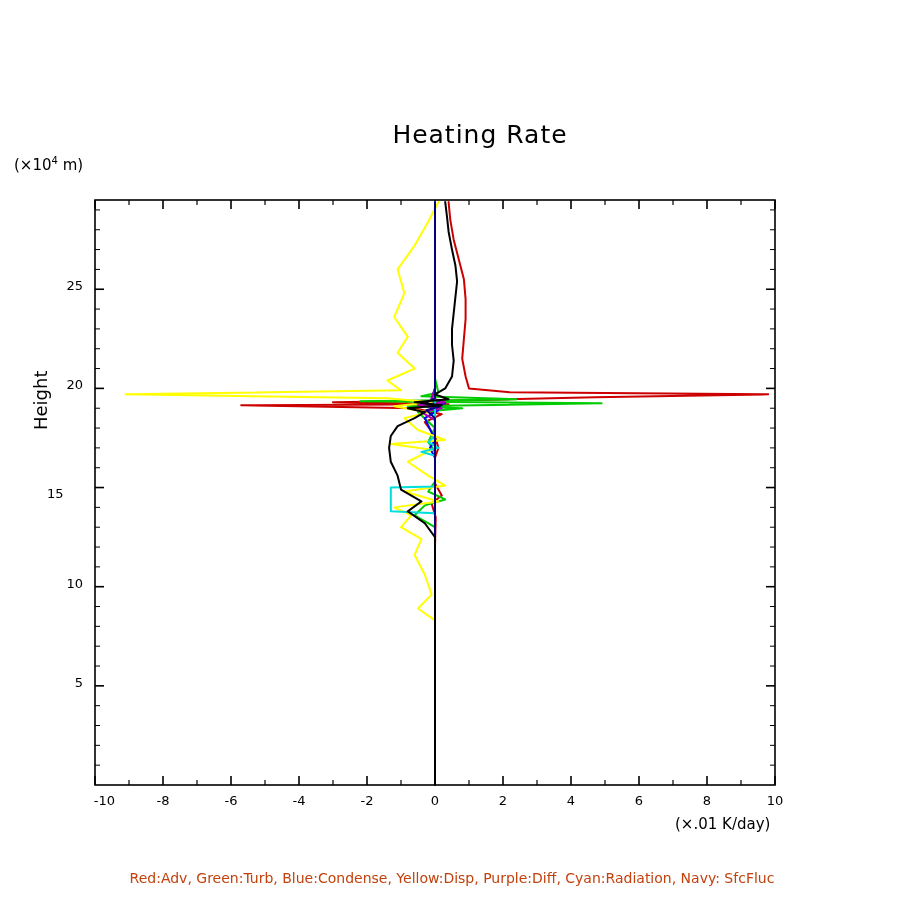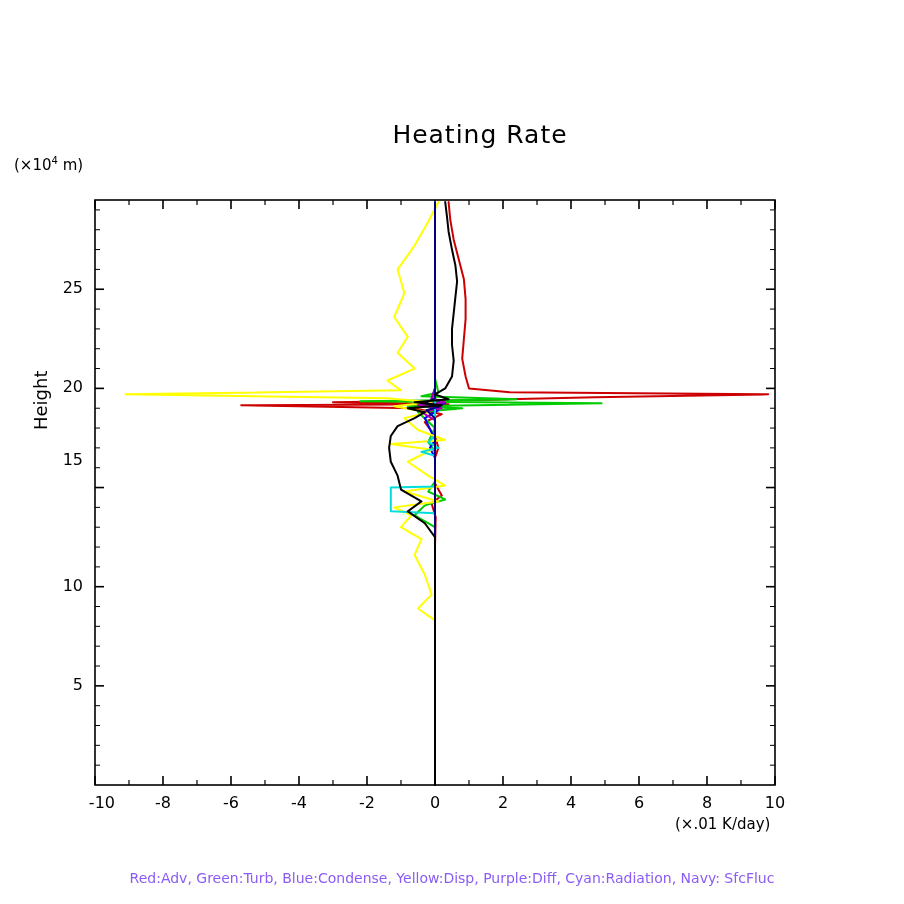--- a/index.html
+++ b/index.html
@@ -61,26 +61,26 @@
     font-family: "DejaVu Sans", sans-serif;
     margin-left: 20px;
   }
   .caption {
     position: absolute;
     left: 0;
     top: 870px;
     width: 904px;
     text-align: center;
     font-size: 14px;
-    color: #8b5cf6;
+    color: #c2410c;
     font-family: "DejaVu Sans", sans-serif;
   }
   .tick-label {
     position: absolute;
-    font-size: 16px;
+    font-size: 13px;
     font-family: "DejaVu Sans", sans-serif;
   }
   svg.plot {
     position: absolute;
     left: 0;
     top: 0;
     width: 904px;
     height: 904px;
     overflow: visible;
   }
@@ -218,16 +218,16 @@
     <div class="tick-label" style="left: 279px; top: 793px; width: 40px; text-align: center;">-4</div>
     <div class="tick-label" style="left: 347px; top: 793px; width: 40px; text-align: center;">-2</div>
     <div class="tick-label" style="left: 415px; top: 793px; width: 40px; text-align: center;">0</div>
     <div class="tick-label" style="left: 483px; top: 793px; width: 40px; text-align: center;">2</div>
     <div class="tick-label" style="left: 551px; top: 793px; width: 40px; text-align: center;">4</div>
     <div class="tick-label" style="left: 619px; top: 793px; width: 40px; text-align: center;">6</div>
     <div class="tick-label" style="left: 687px; top: 793px; width: 40px; text-align: center;">8</div>
     <div class="tick-label" style="left: 755px; top: 793px; width: 40px; text-align: center;">10</div>
     <div class="tick-label" style="left: 47px; top: 674.847px; width: 36px; text-align: right;">5</div>
     <div class="tick-label" style="left: 47px; top: 575.695px; width: 36px; text-align: right;">10</div>
-    <div class="tick-label" style="left: 47px; top: 450px; width: 36px; text-align: right;">15</div>
+    <div class="tick-label" style="left: 47px; top: 486px; width: 36px; text-align: left;">15</div>
     <div class="tick-label" style="left: 47px; top: 377.39px; width: 36px; text-align: right;">20</div>
     <div class="tick-label" style="left: 47px; top: 278.237px; width: 36px; text-align: right;">25</div>
   </div>
 
 </body></html>

